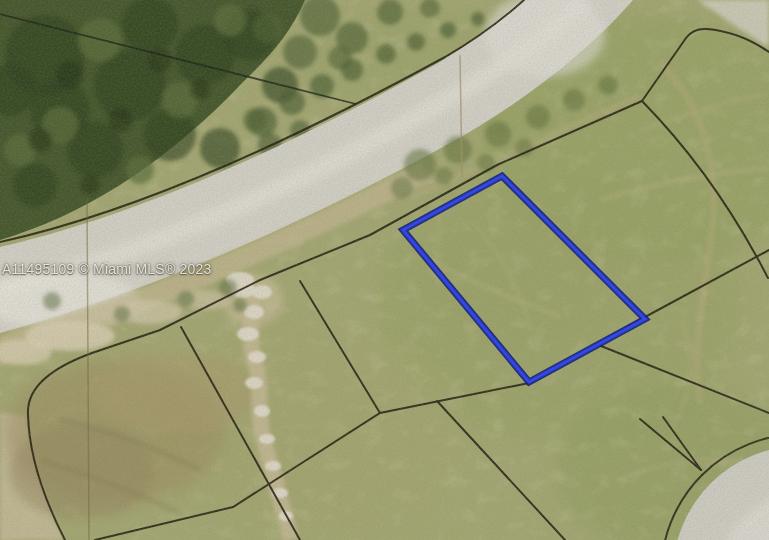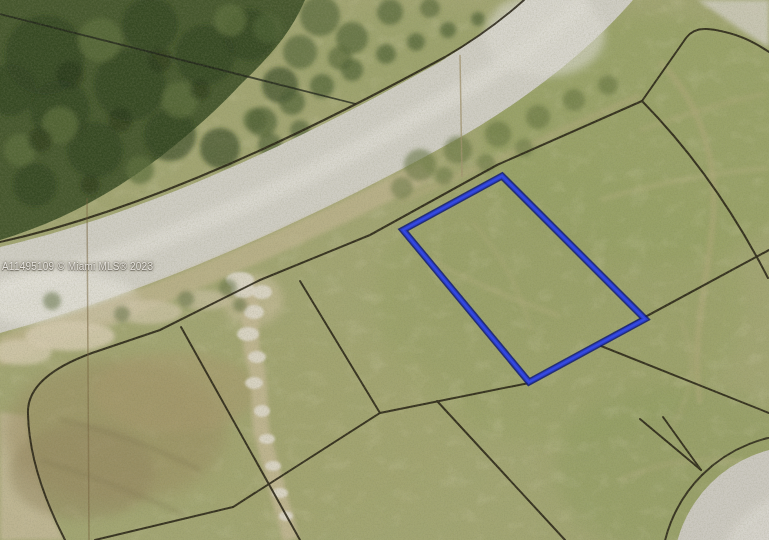--- a/index.html
+++ b/index.html
@@ -3,21 +3,21 @@
 <meta charset="utf-8">
 <style>
   html,body{margin:0;padding:0;background:#fff;}
   .stage{
     position:relative;width:769px;height:540px;overflow:hidden;
     background:#a2a572;font-family:"Liberation Sans",sans-serif;
   }
   .stage svg{position:absolute;left:0;top:0;display:block;}
   .watermark{
     position:absolute;left:2px;top:261px;
-    font-size:10px;letter-spacing:.2px;white-space:nowrap;
+    font-size:14px;letter-spacing:.2px;white-space:nowrap;
     color:rgba(248,246,242,.85);
     text-shadow:0 0 2px rgba(70,65,50,.9),0 0 4px rgba(70,65,50,.45),0 1px 1px rgba(50,45,35,.5);
     pointer-events:none;
   }
 </style>
 </head>
 <body>
 
 <div class="stage">
 <svg width="769" height="540" viewBox="0 0 769 540">

